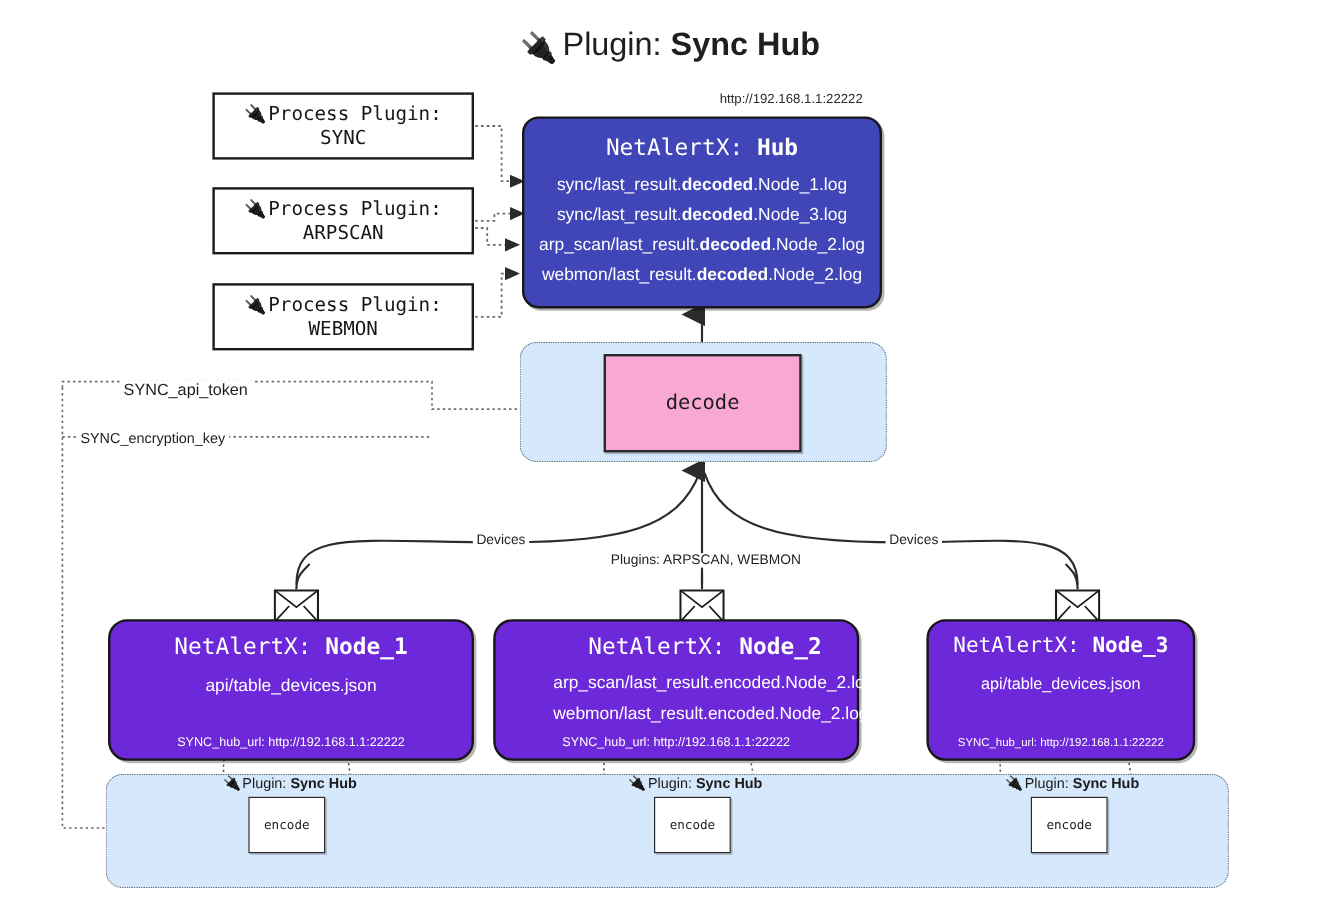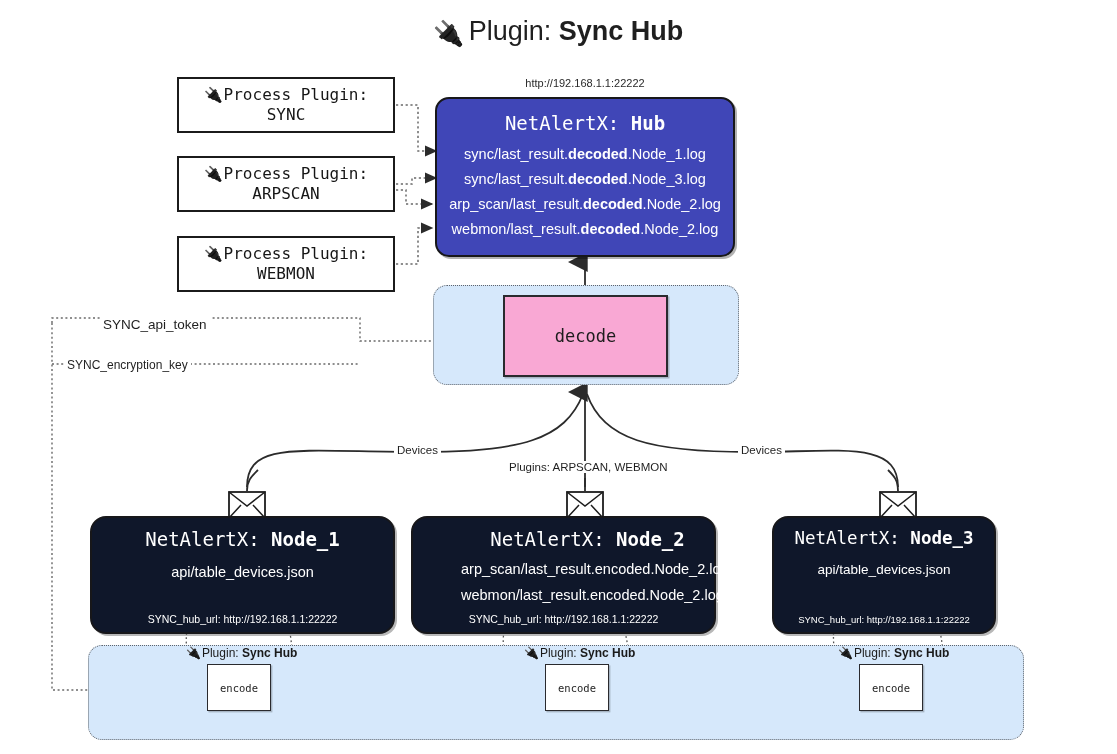--- a/index.html
+++ b/index.html
@@ -1,38 +1,38 @@
 <!DOCTYPE html>
 <html><head>
 <meta charset="utf-8">
 <style>
   html,body{margin:0;padding:0;background:#ffffff;}
   body{width:1117px;height:754px;overflow:hidden;font-family:"Liberation Sans",sans-serif;color:#1a1a1a;}
   #stage{position:relative;width:1117px;height:754px;}
   #wires{position:absolute;left:0;top:0;width:1117px;height:754px;pointer-events:none;}
 
   
-  .title{position:absolute;left:0;top:14px;width:1117px;text-align:center;font-size:27px;line-height:34px;color:#1f1f1f;}
+  .title{position:absolute;left:0;top:14px;width:1117px;text-align:center;font-size:27px;line-height:46px;color:#1f1f1f;}
   .title .plug{font-size:25px;vertical-align:-2px;margin-right:4px;filter:grayscale(1) contrast(1.6) brightness(.45);}
   .title .t-light{font-weight:400;}
   .title .t-bold{font-weight:700;}
 
   
   .pbox{position:absolute;width:218px;height:56px;background:#ffffff;border:2.2px solid #1b1b1b;
         box-sizing:border-box;display:flex;flex-direction:column;align-items:center;justify-content:center;
         font-family:"DejaVu Sans Mono","Liberation Mono",monospace;font-size:16px;line-height:20px;color:#161616;}
   .pbox .l1{white-space:nowrap;}
   .pbox .l1 .plug{filter:grayscale(1) contrast(1.6) brightness(.4);font-size:15px;margin-right:1px;}
   .pbox .l2{white-space:nowrap;}
   #pbox-sync{left:177px;top:77px;}
   #pbox-arp{left:177px;top:156px;}
   #pbox-web{left:177px;top:236px;}
 
   
-  .hub-url{position:absolute;left:435px;top:77px;width:300px;text-align:center;font-size:11px;color:#2a2a2a;}
+  .hub-url{position:absolute;left:419px;top:77px;width:300px;text-align:right;font-size:11px;color:#2a2a2a;}
   #hub{position:absolute;left:435px;top:97px;width:300px;height:160px;background:#4046b7;border:2.4px solid #17171a;
        border-radius:14px;box-sizing:border-box;box-shadow:2px 2px 0 rgba(0,0,0,.30);}
   #hub .hub-title{margin-top:13px;text-align:center;font-family:"DejaVu Sans Mono","Liberation Mono",monospace;
        font-size:19px;color:#ffffff;white-space:nowrap;}
   #hub .hub-title b{font-weight:700;}
   #hub .hub-lines{margin-top:8px;}
   #hub .hub-line{color:#ffffff;font-size:14.5px;line-height:25px;text-align:center;white-space:nowrap;}
   #hub .hub-line b{font-weight:700;}
 
   
@@ -51,21 +51,21 @@
   #lbl-dev-right{left:738px;top:444px;}
   #lbl-plugins{left:506px;top:461px;}
 
   
   .env{position:absolute;width:38px;height:28px;}
   #env1{left:228px;top:491px;}
   #env2{left:566px;top:491px;}
   #env3{left:879px;top:491px;}
 
   
-  .node{position:absolute;width:305px;height:118px;background:#0f172a;border:2.4px solid #17171a;
+  .node{position:absolute;width:305px;height:118px;background:#6d28d9;border:2.4px solid #17171a;
         border-radius:16px;box-sizing:border-box;box-shadow:2px 2px 0 rgba(0,0,0,.28);}
   #node1{left:90px;top:516px;}
   #node2{left:411px;top:516px;padding-left:48px;}
   #node3{left:772px;top:516px;width:224px;}
   .node .n-title{margin-top:10px;text-align:center;font-family:"DejaVu Sans Mono","Liberation Mono",monospace;
         font-size:19px;color:#ffffff;white-space:nowrap;}
   #node3 .n-title{font-size:17.5px;}
   .node .n-title b{font-weight:700;}
   .node .n-line{text-align:center;color:#ffffff;font-size:14.5px;line-height:26px;white-space:nowrap;}
   #node3 .n-line{font-size:13.5px;}

